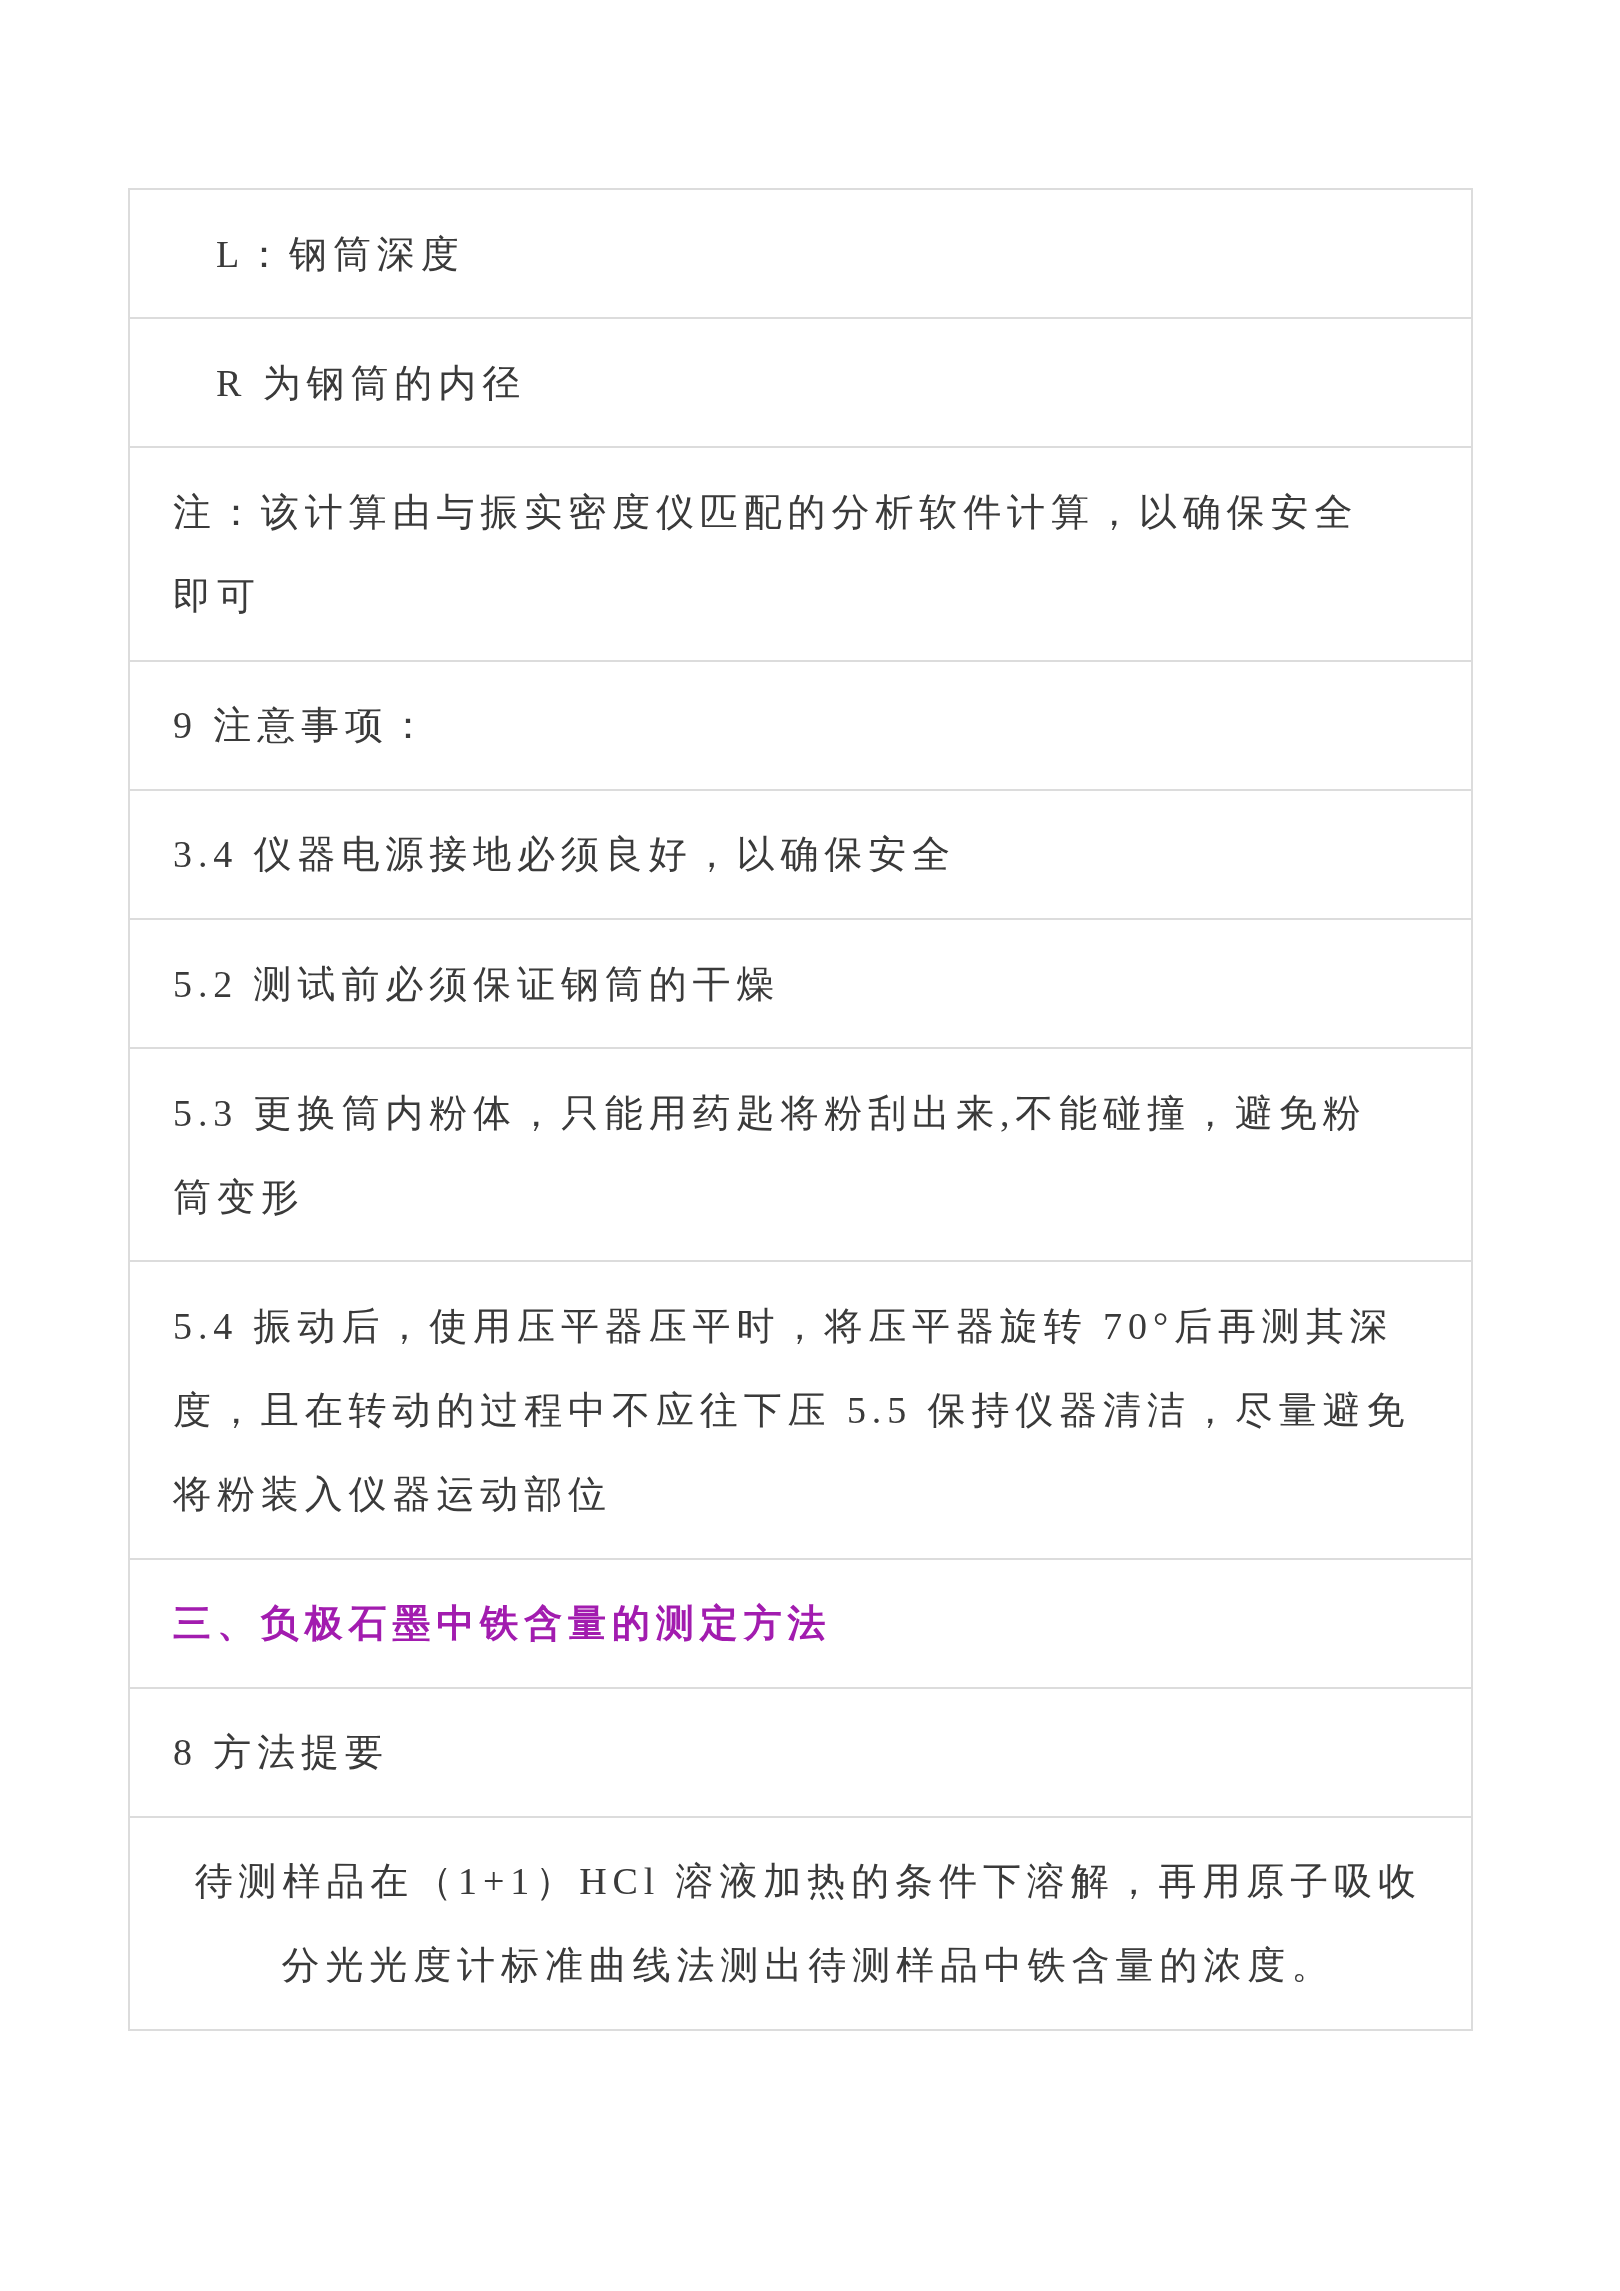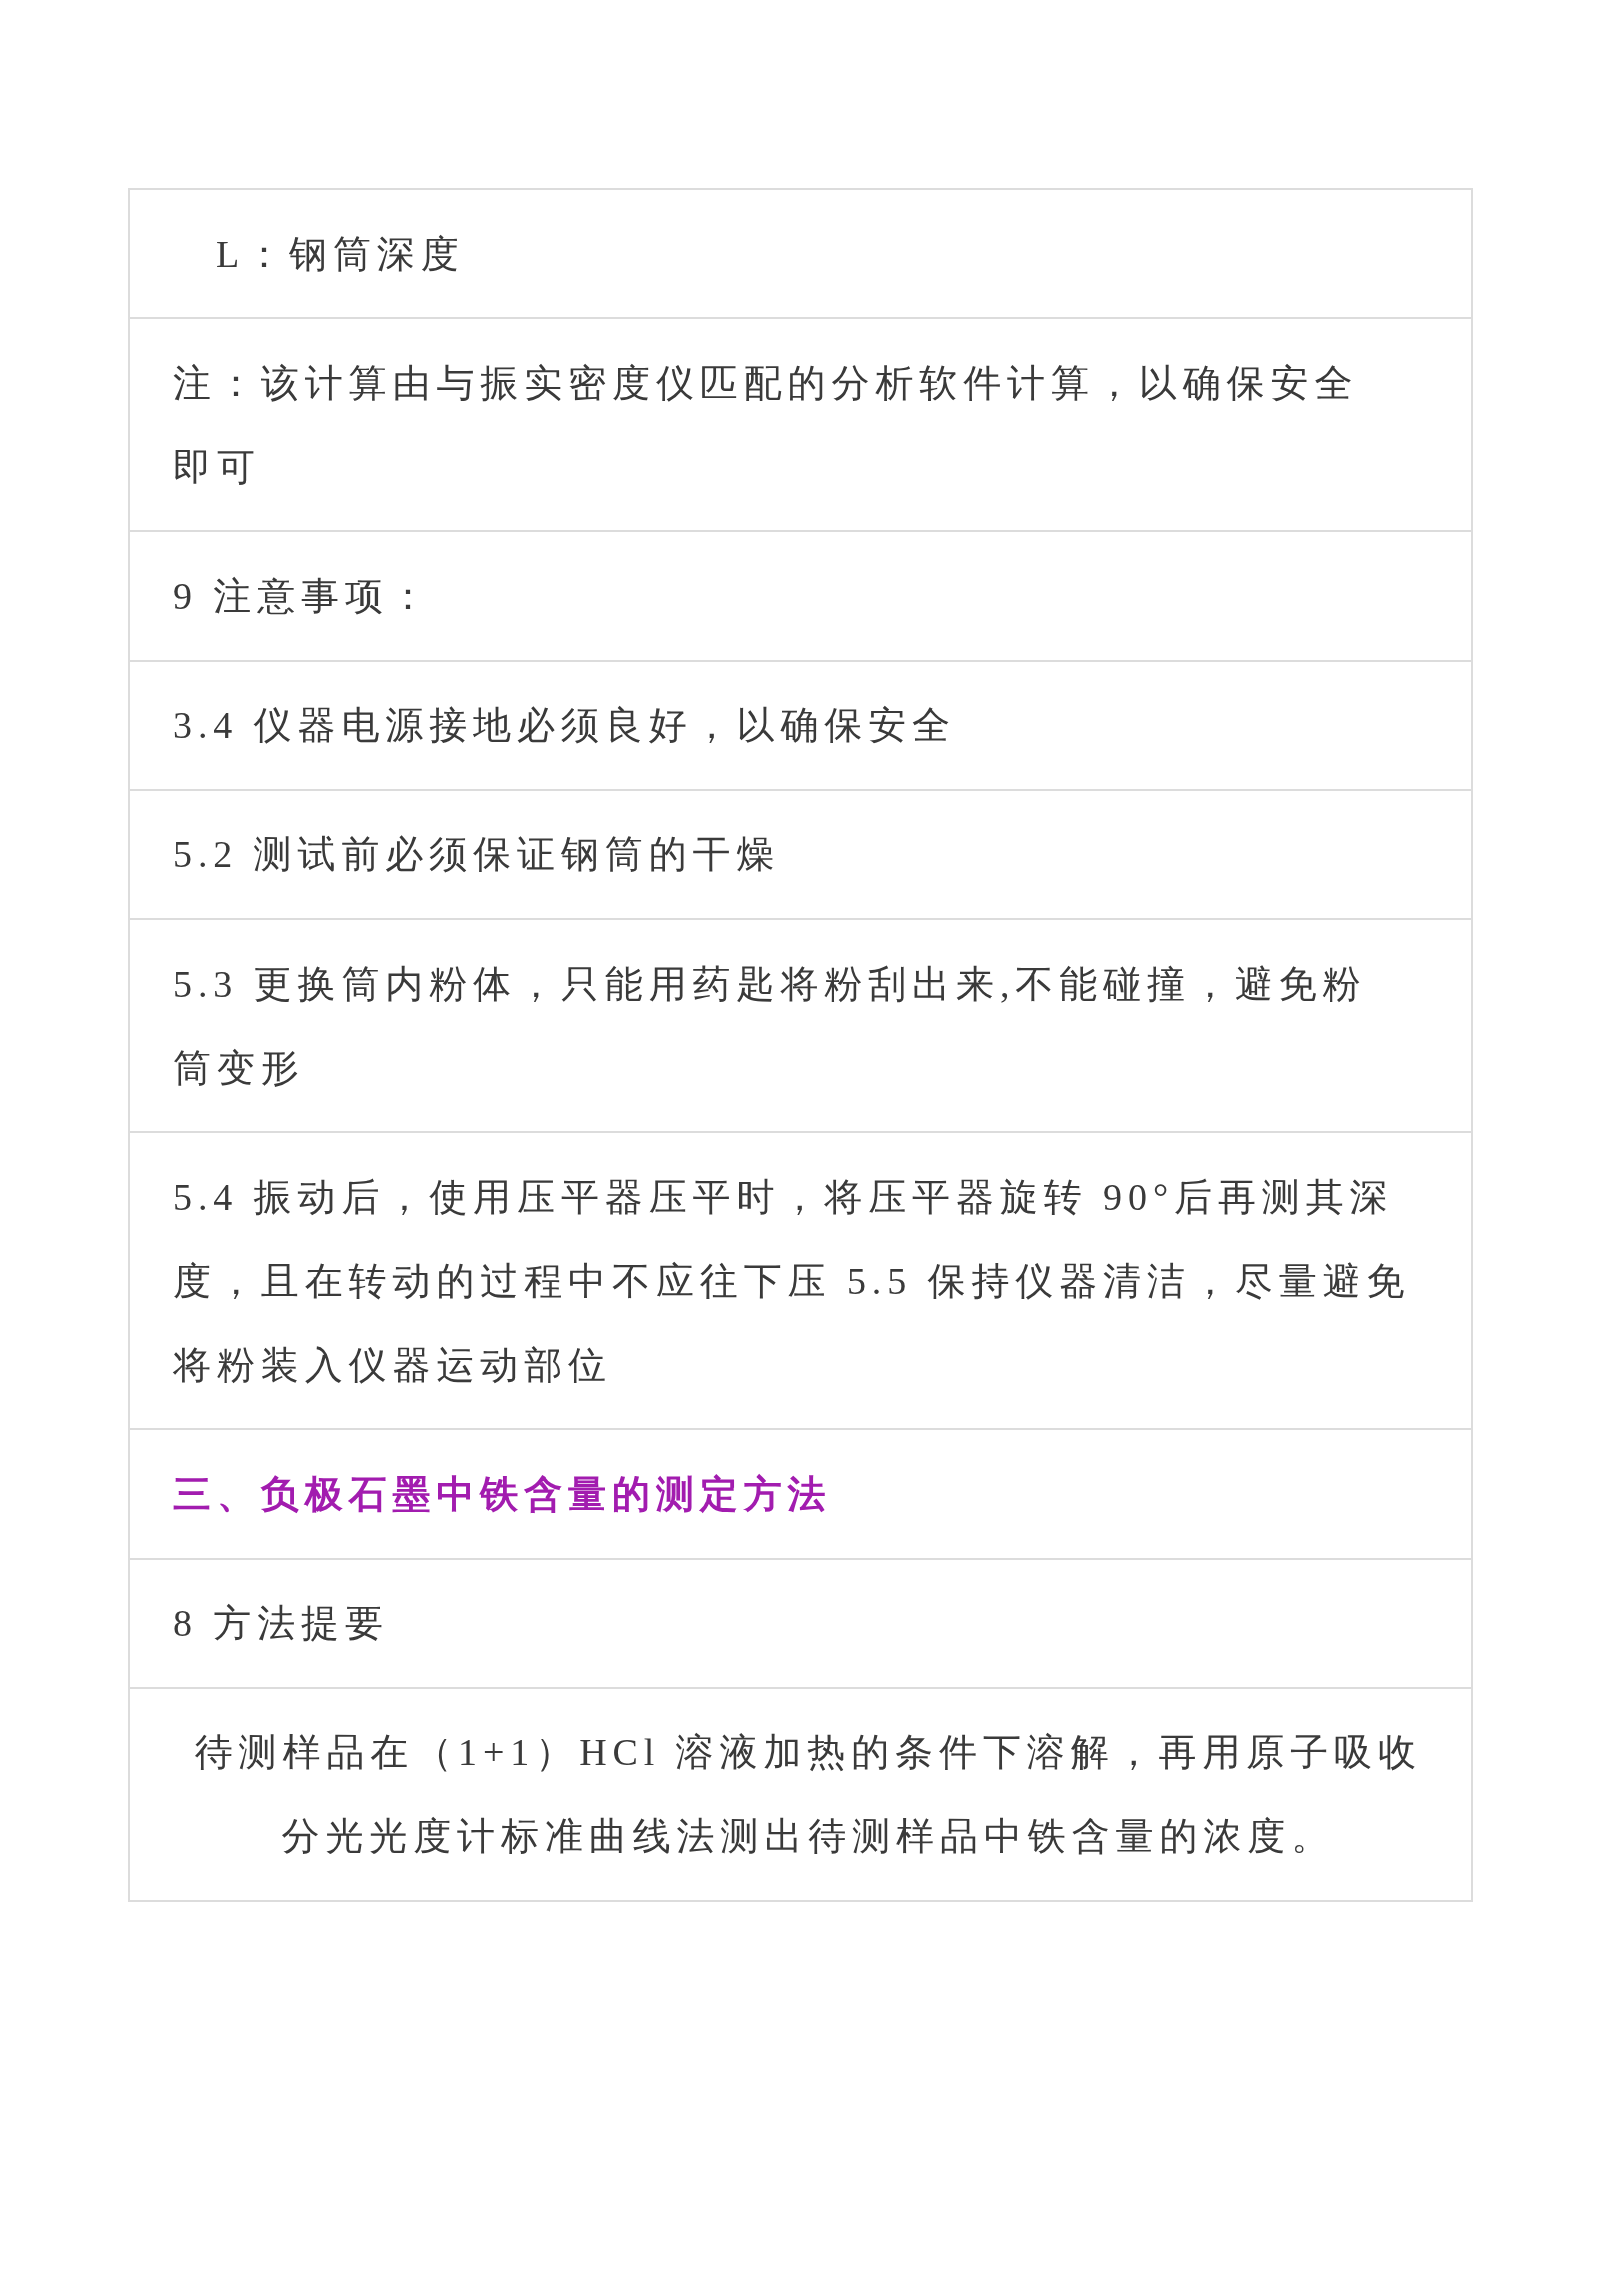--- a/index.html
+++ b/index.html
@@ -43,28 +43,29 @@
   .doc-row.bold {
     font-weight: bold;
     color: #a21caf;
   }
 </style>
 </head>
 <body>
 
 <div class="doc-table">
   <div class="doc-row indent">L：钢筒深度</div>
+  <div class="doc-row indent">R 为钢筒的内径</div>
   <div class="doc-row">注：该计算由与振实密度仪匹配的分析软件计算，以确保安全
 即可</div>
   <div class="doc-row">9 注意事项：</div>
   <div class="doc-row">3.4 仪器电源接地必须良好，以确保安全</div>
   <div class="doc-row">5.2 测试前必须保证钢筒的干燥</div>
   <div class="doc-row">5.3 更换筒内粉体，只能用药匙将粉刮出来,不能碰撞，避免粉
 筒变形</div>
-  <div class="doc-row">5.4 振动后，使用压平器压平时，将压平器旋转 90°后再测其深
+  <div class="doc-row">5.4 振动后，使用压平器压平时，将压平器旋转 70°后再测其深
 度，且在转动的过程中不应往下压 5.5 保持仪器清洁，尽量避免
 将粉装入仪器运动部位</div>
   <div class="doc-row bold">三、负极石墨中铁含量的测定方法</div>
   <div class="doc-row">8 方法提要</div>
   <div class="doc-row">待测样品在（1+1）HCl 溶液加热的条件下溶解，再用原子吸收
 分光光度计标准曲线法测出待测样品中铁含量的浓度。</div>
 </div>
 
 
 </body></html>

